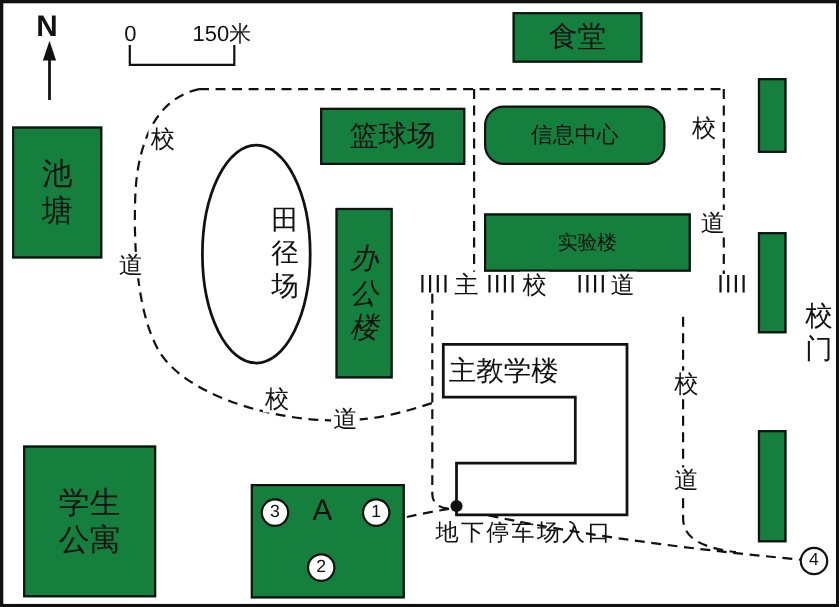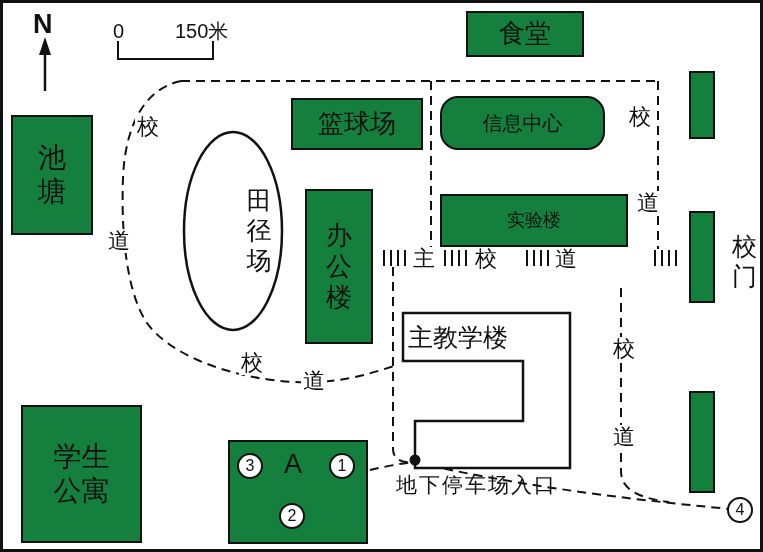--- a/index.html
+++ b/index.html
@@ -78,40 +78,40 @@
   </div>
 
   <div class="box" style="left:437px; top:191px; width:188px; height:53px; font-size:18px;">
     <span class="v">实验楼</span>
   </div>
 
   <div class="lbl" style="left:228px; top:182px; width:28px; font-size:25px; white-space:normal;margin-left:14px;">
     <span class="v" style="display:block; width:28px;">田径场</span>
   </div>
 
-  <div class="box" style="left:302px; top:186px; width:68px; height:155px; font-size:26px;">
+  <div class="box" style="left:302px; top:186px; width:52px; height:155px; font-size:26px;font-style:italic;">
     <span class="v" style="width:28px;">办公楼</span>
   </div>
 
   <div class="lbl" style="left:405px; top:322px; width:158px; font-size:25px; text-align:left;">
     <span>主教学楼</span>
   </div>
 
   <div class="box" style="left:18px; top:402px; width:121px; height:138px; font-size:28px;">
     <span class="v" style="width:62px;">学生公寓</span>
   </div>
 
   <div class="box" style="left:225px; top:437px; width:140px; height:104px;"></div>
 
   <div class="box" style="left:686px; top:68px; width:26px; height:68px;"></div>
   <div class="box" style="left:686px; top:208px; width:26px; height:92px;"></div>
   <div class="box" style="left:686px; top:388px; width:26px; height:102px;"></div>
 
   <div class="lbl" style="left:728px; top:228px; width:27px; font-size:25px; white-space:normal;">
-    <span class="v" style="display:block; width:27px;">校门</span>
+    <span class="v" style="display:block; width:27px;margin-top:41px;">校门</span>
   </div>
 
   <div class="road-label" style="left:132px; top:112px;">校</div>
   <div class="road-label" style="left:103px; top:226px;">道</div>
   <div class="road-label" style="left:236px; top:348px;">校</div>
   <div class="road-label" style="left:298px; top:366px;">道</div>
   <div class="road-label" style="left:408px; top:244px;">主</div>
   <div class="road-label" style="left:470px; top:244px;">校</div>
   <div class="road-label" style="left:550px; top:244px;">道</div>
   <div class="road-label" style="left:624px; top:102px;">校</div>

